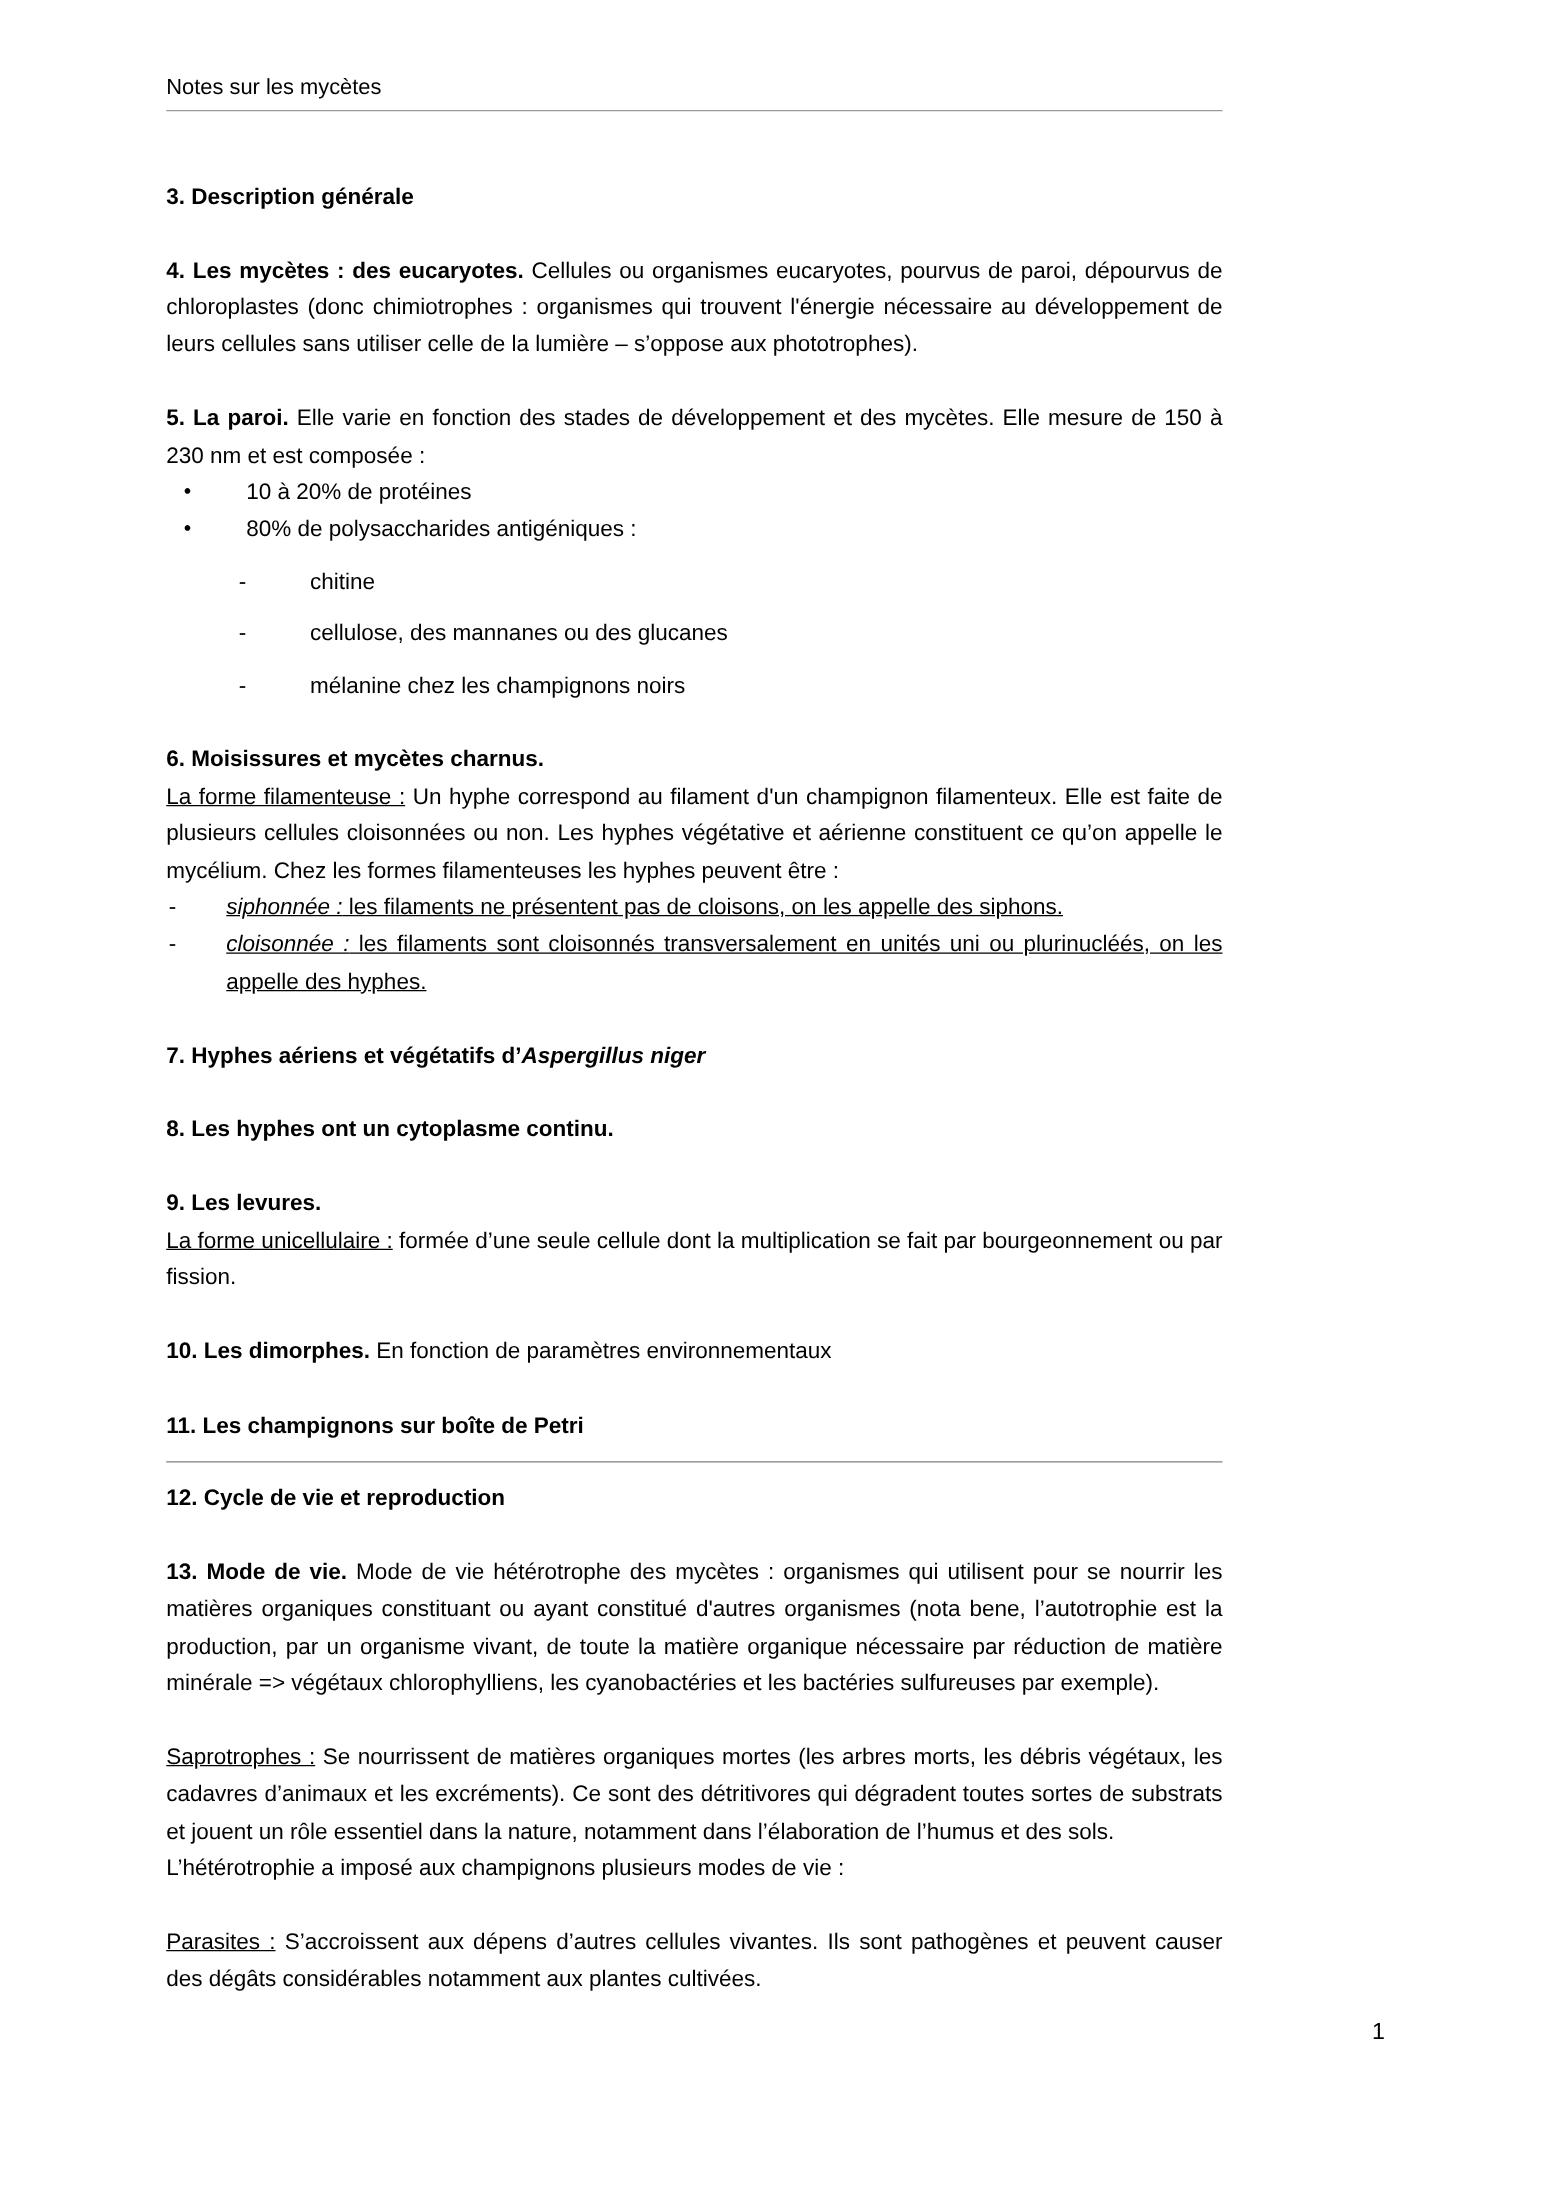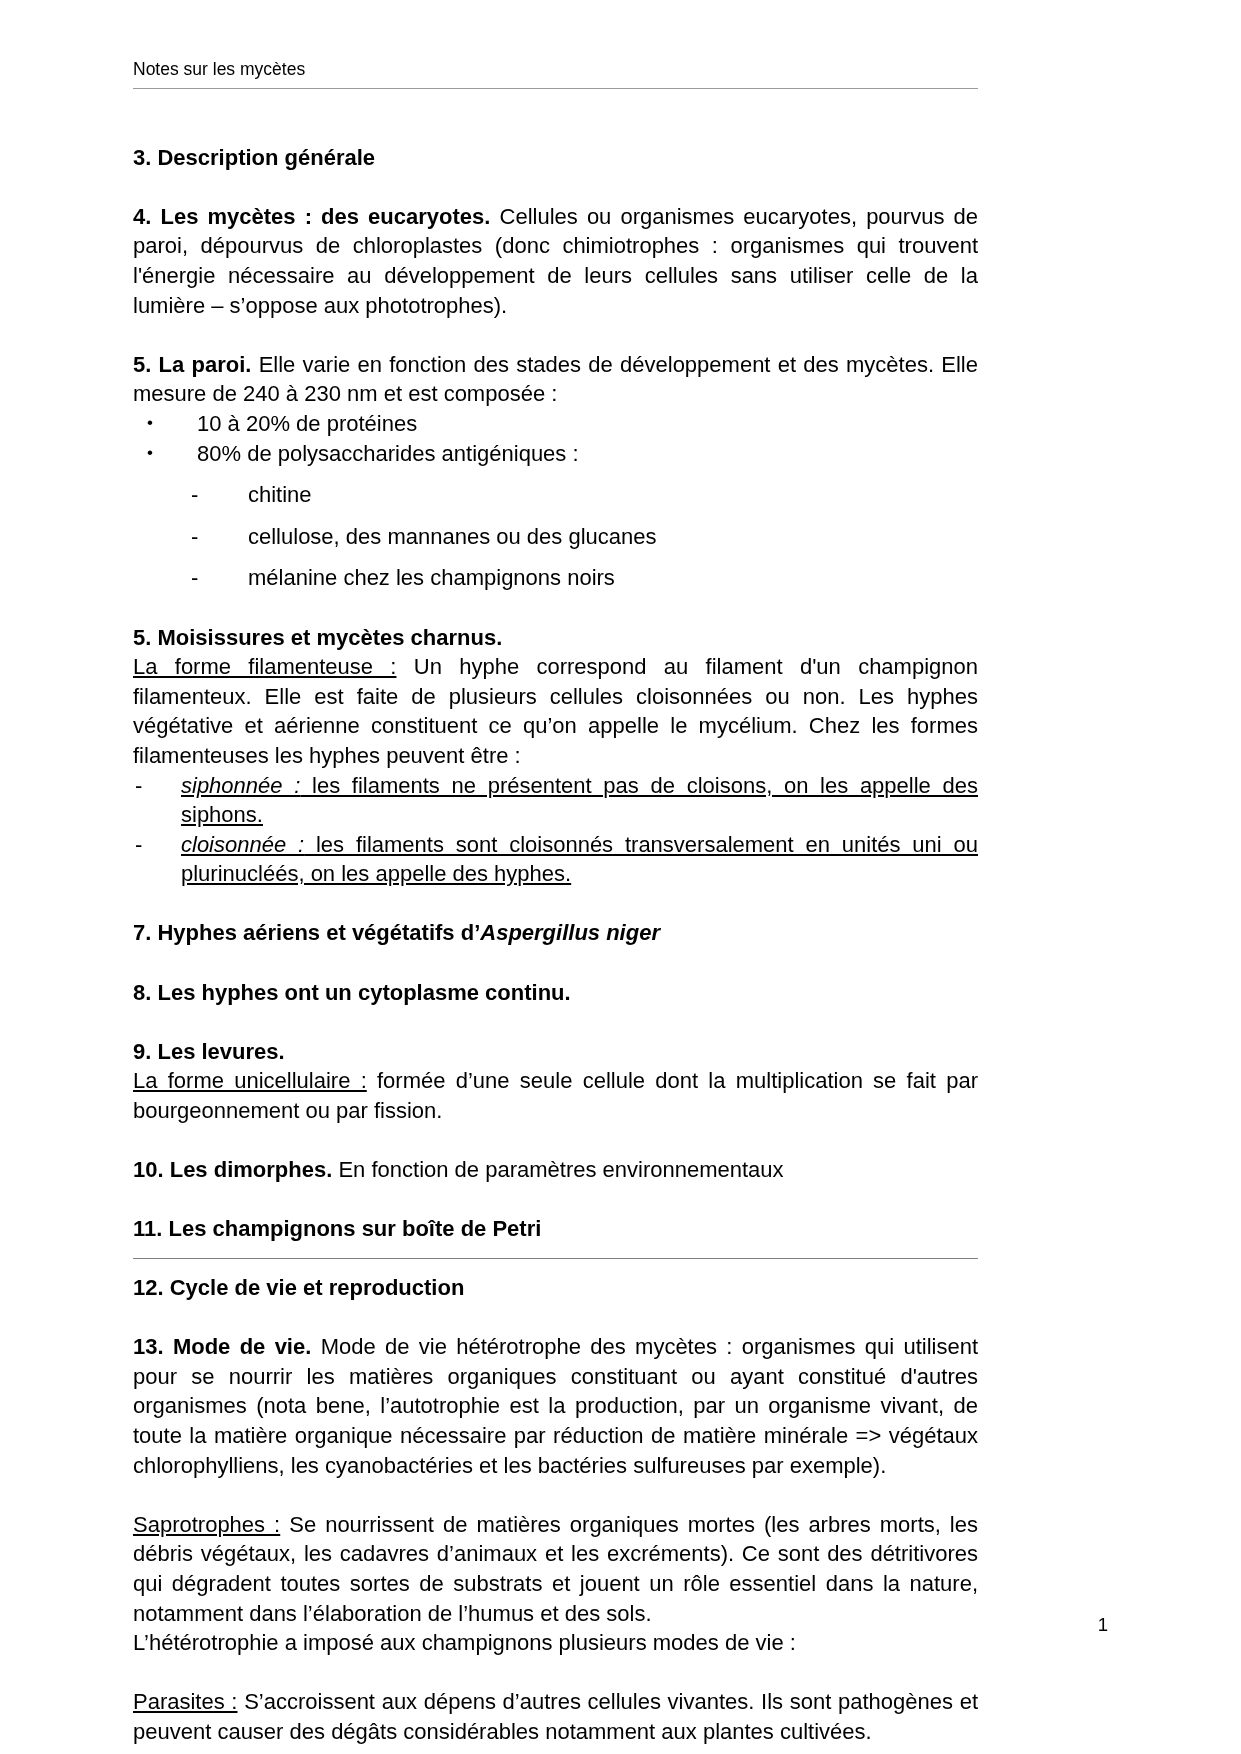--- a/index.html
+++ b/index.html
@@ -37,21 +37,21 @@
   }
   .header-rule {
     margin-top: 6px;
     border-bottom: 1.2px solid #9a9a9a;
     width: 845px;
   }
 
   
   .body-area {
     margin-top: 54px;
-    font-size: 22px;
+    font-size: 18px;
     line-height: 29.6px;
   }
 
   p.block {
     margin: 0 0 0 0;
   }
   .spacer-line {
     height: 29.6px;
   }
 
@@ -156,21 +156,21 @@
         <b>3. Description générale</b>
       </p>
       <div class="spacer-line"></div>
 
       <p class="block just">
         <b>4.  Les mycètes : des eucaryotes.</b><span> Cellules ou organismes eucaryotes, pourvus de paroi, dépourvus de chloroplastes (donc chimiotrophes : organismes qui trouvent l'énergie nécessaire au développement de leurs cellules sans utiliser celle de la lumière – s’oppose aux phototrophes).</span>
       </p>
       <div class="spacer-line"></div>
 
       <p class="block just">
-        <b>5. La paroi.</b><span> Elle varie en fonction des stades de développement et des mycètes. Elle mesure de 240 à 230 nm et est composée :</span>
+        <b>5. La paroi.</b><span> Elle varie en fonction des stades de développement et des mycètes. Elle mesure de 150 à 230 nm et est composée :</span>
       </p>
       <ul class="bullets">
         <li>
           <span>10 à 20% de protéines</span>
         </li>
         <li>
           <span>80% de polysaccharides antigéniques :</span>
         </li>
       </ul>
       <ul class="dashes">
@@ -180,21 +180,21 @@
         <li>
           <span>cellulose, des mannanes ou des glucanes</span>
         </li>
         <li>
           <span>mélanine chez les champignons noirs</span>
         </li>
       </ul>
       <div class="spacer-line"></div>
 
       <p class="block left">
-        <b>5. Moisissures et mycètes charnus.</b>
+        <b>6. Moisissures et mycètes charnus.</b>
       </p>
       <p class="block just">
         <u>La forme filamenteuse :</u><span> Un hyphe correspond au filament d'un champignon filamenteux. Elle est faite de plusieurs cellules cloisonnées ou non. Les hyphes végétative et aérienne constituent ce qu’on appelle le mycélium. Chez les formes filamenteuses les hyphes peuvent être :</span>
       </p>
       <ul class="dashes-flush">
         <li>
           <i>siphonnée :</i><span> les filaments ne présentent pas de cloisons, on les appelle des siphons.</span>
         </li>
         <li>
           <i>cloisonnée :</i><span> les filaments sont cloisonnés transversalement en unités uni ou plurinucléés, on les appelle des hyphes.</span>

